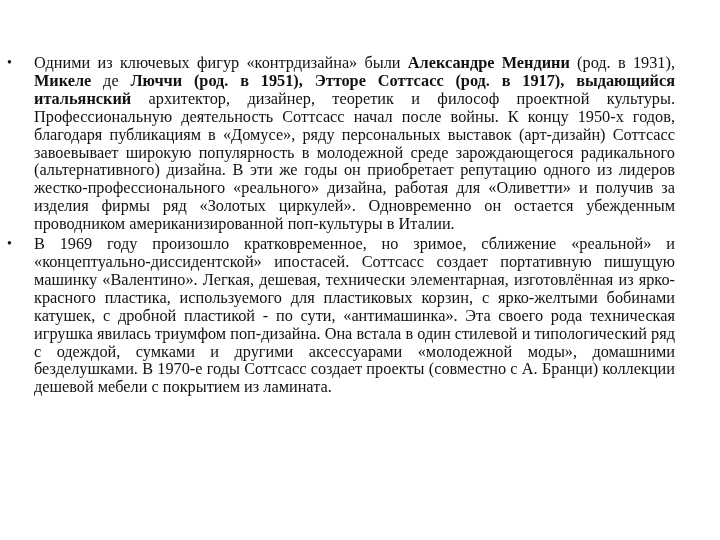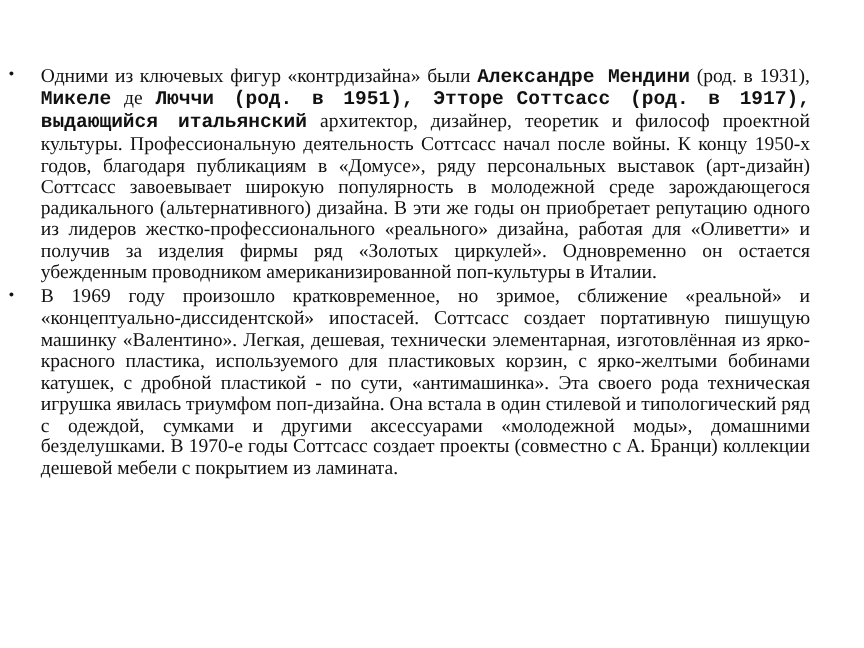--- a/index.html
+++ b/index.html
@@ -44,21 +44,21 @@
     .bullet-item + .bullet-item {
       margin-top: 2px;
     }
     .bullet-marker {
       position: absolute;
       left: 7px;
       top: 0;
       font-size: 14px;
       line-height: 17.9px;
     }
-    .b { font-weight: bold; font-family: Liberation Mono, monospace; }
+    .b { font-weight: bold; }
   </style>
 </head>
 <body>
 
 <div class="slide">
   <ul class="bullet-list">
     <li class="bullet-item">
       <span class="bullet-marker">•</span>
       <span>Одними из ключевых фигур «контрдизайна» были </span><span class="b">Александре Мендини</span><span> (род. в 1931), </span><span class="b">Микеле</span><span> де </span><span class="b">Люччи (род. в 1951), Этторе</span><span> </span><span class="b">Соттсасс (род. в 1917), выдающийся итальянский</span><span> архитектор, дизайнер, теоретик и философ проектной культуры. Профессиональную деятельность Соттсасс начал после войны. К концу 1950-х годов, благодаря публикациям в «Домусе», ряду персональных выставок (арт-дизайн) Соттсасс завоевывает широкую популярность в молодежной среде зарождающегося радикального (альтернативного) дизайна. В эти же годы он приобретает репутацию одного из лидеров жестко-профессионального «реального» дизайна, работая для «Оливетти» и получив за изделия фирмы ряд «Золотых циркулей». Одновременно он остается убежденным проводником американизированной поп-культуры в Италии.</span>
     </li>

